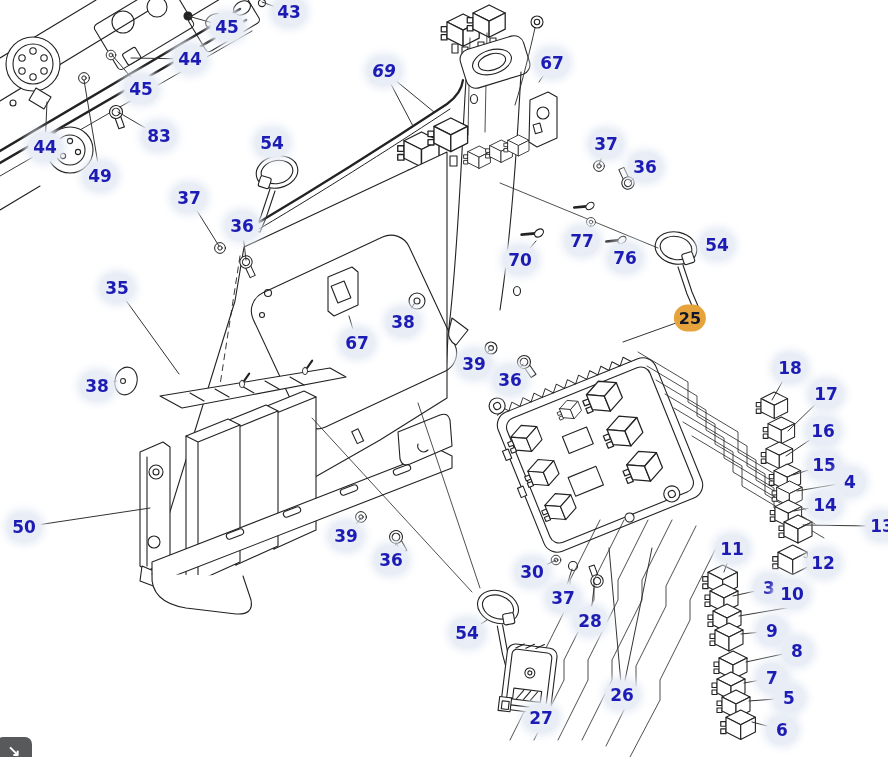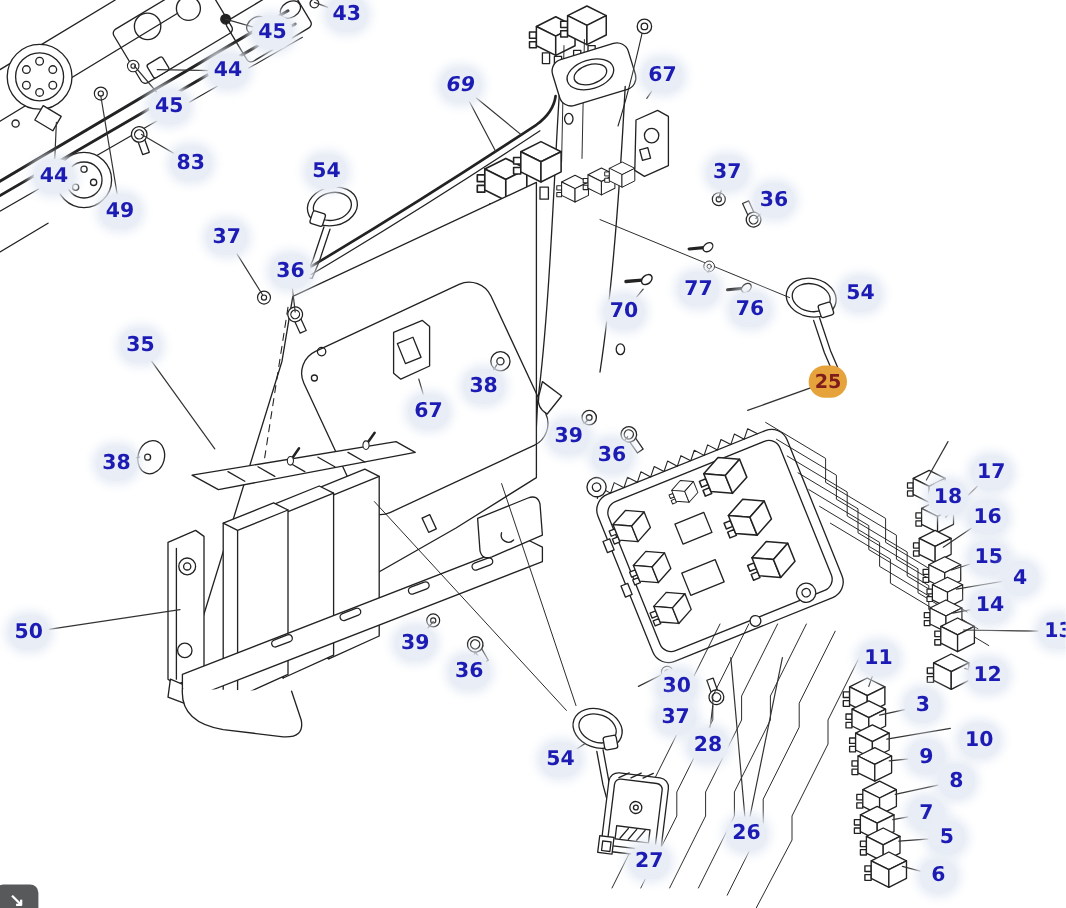--- a/index.html
+++ b/index.html
@@ -9,21 +9,21 @@
   #callouts{position:absolute;left:0;top:0;width:100%;height:100%;pointer-events:none;}
   .callout{
     position:absolute;transform:translate(-50%,-50%);
     min-width:21px;height:29px;padding:0 5px;border-radius:16px;
     background:#e8edf6;color:#1c1cb4;
     font-weight:bold;font-size:17px;line-height:29px;text-align:center;
     box-shadow:0 0 7px 4px rgba(232,237,246,0.95);
     pointer-events:auto;cursor:pointer;user-select:none;
   }
   .callout.hl{
-    background:#e7a33b;color:#7f1d1d;box-shadow:none;
+    background:#e7a33b;color:#0f172a;box-shadow:none;
     min-width:19px;height:27px;line-height:27px;border-radius:15px;font-size:16px;
   }
   #corner-btn{
     position:absolute;left:-4px;top:737px;width:36px;height:28px;
     background:#58595b;border:none;border-radius:7px;color:#ffffff;
     font-size:15px;font-weight:bold;cursor:pointer;line-height:24px;
   }
 </style>
 </head>
 <body>
@@ -353,40 +353,40 @@
       <div class="callout" style="left: 625px; top: 258px;">76</div>
       <div class="callout" style="left: 520px; top: 260px;">70</div>
       <div class="callout" style="left: 717px; top: 245px;">54</div>
       <div class="callout" style="left: 117px; top: 288px;">35</div>
       <div class="callout" style="left: 403px; top: 322px;">38</div>
       <div class="callout" style="left: 357px; top: 343px;">67</div>
       <div class="callout" style="left: 97px; top: 386px;">38</div>
       <div class="callout" style="left: 474px; top: 364px;">39</div>
       <div class="callout" style="left: 510px; top: 380px;">36</div>
       <div class="callout hl" style="left: 690px; top: 318px;">25</div>
-      <div class="callout" style="left: 790px; top: 368px; margin-top: 47px;">18</div>
+      <div class="callout" style="left: 790px; top: 368px;">18</div>
       <div class="callout" style="left: 826px; top: 394px;">17</div>
       <div class="callout" style="left: 823px; top: 431px;">16</div>
       <div class="callout" style="left: 824px; top: 465px; text-align: center;">15</div>
       <div class="callout" style="left: 850px; top: 482px;">4</div>
       <div class="callout" style="left: 825px; top: 505px;">14</div>
       <div class="callout" style="left: 870px; top: 526px; margin-left: 12px;">13</div>
       <div class="callout" style="left: 823px; top: 563px;">12</div>
       <div class="callout" style="left: 732px; top: 549px; text-align: right;">11</div>
       <div class="callout" style="left: 24px; top: 527px;">50</div>
       <div class="callout" style="left: 346px; top: 536px;">39</div>
       <div class="callout" style="left: 391px; top: 560px;">36</div>
-      <div class="callout" style="left: 532px; top: 572px; margin-left: 32px;">30</div>
+      <div class="callout" style="left: 532px; top: 572px;">30</div>
       <div class="callout" style="left: 563px; top: 598px;">37</div>
       <div class="callout" style="left: 590px; top: 621px;">28</div>
       <div class="callout" style="left: 467px; top: 633px;">54</div>
       <div class="callout" style="left: 622px; top: 695px;">26</div>
       <div class="callout" style="left: 541px; top: 718px;">27</div>
       <div class="callout" style="left: 769px; top: 588px;">3</div>
-      <div class="callout" style="left: 792px; top: 617px; margin-left: 24px;">10</div>
+      <div class="callout" style="left: 792px; top: 594px;">10</div>
       <div class="callout" style="left: 772px; top: 631px;">9</div>
       <div class="callout" style="left: 797px; top: 651px;">8</div>
       <div class="callout" style="left: 772px; top: 678px;">7</div>
       <div class="callout" style="left: 789px; top: 698px;">5</div>
       <div class="callout" style="left: 782px; top: 730px;">6</div>
     </div>
 
 <button id="corner-btn">
   <span>↘</span>
 </button>

